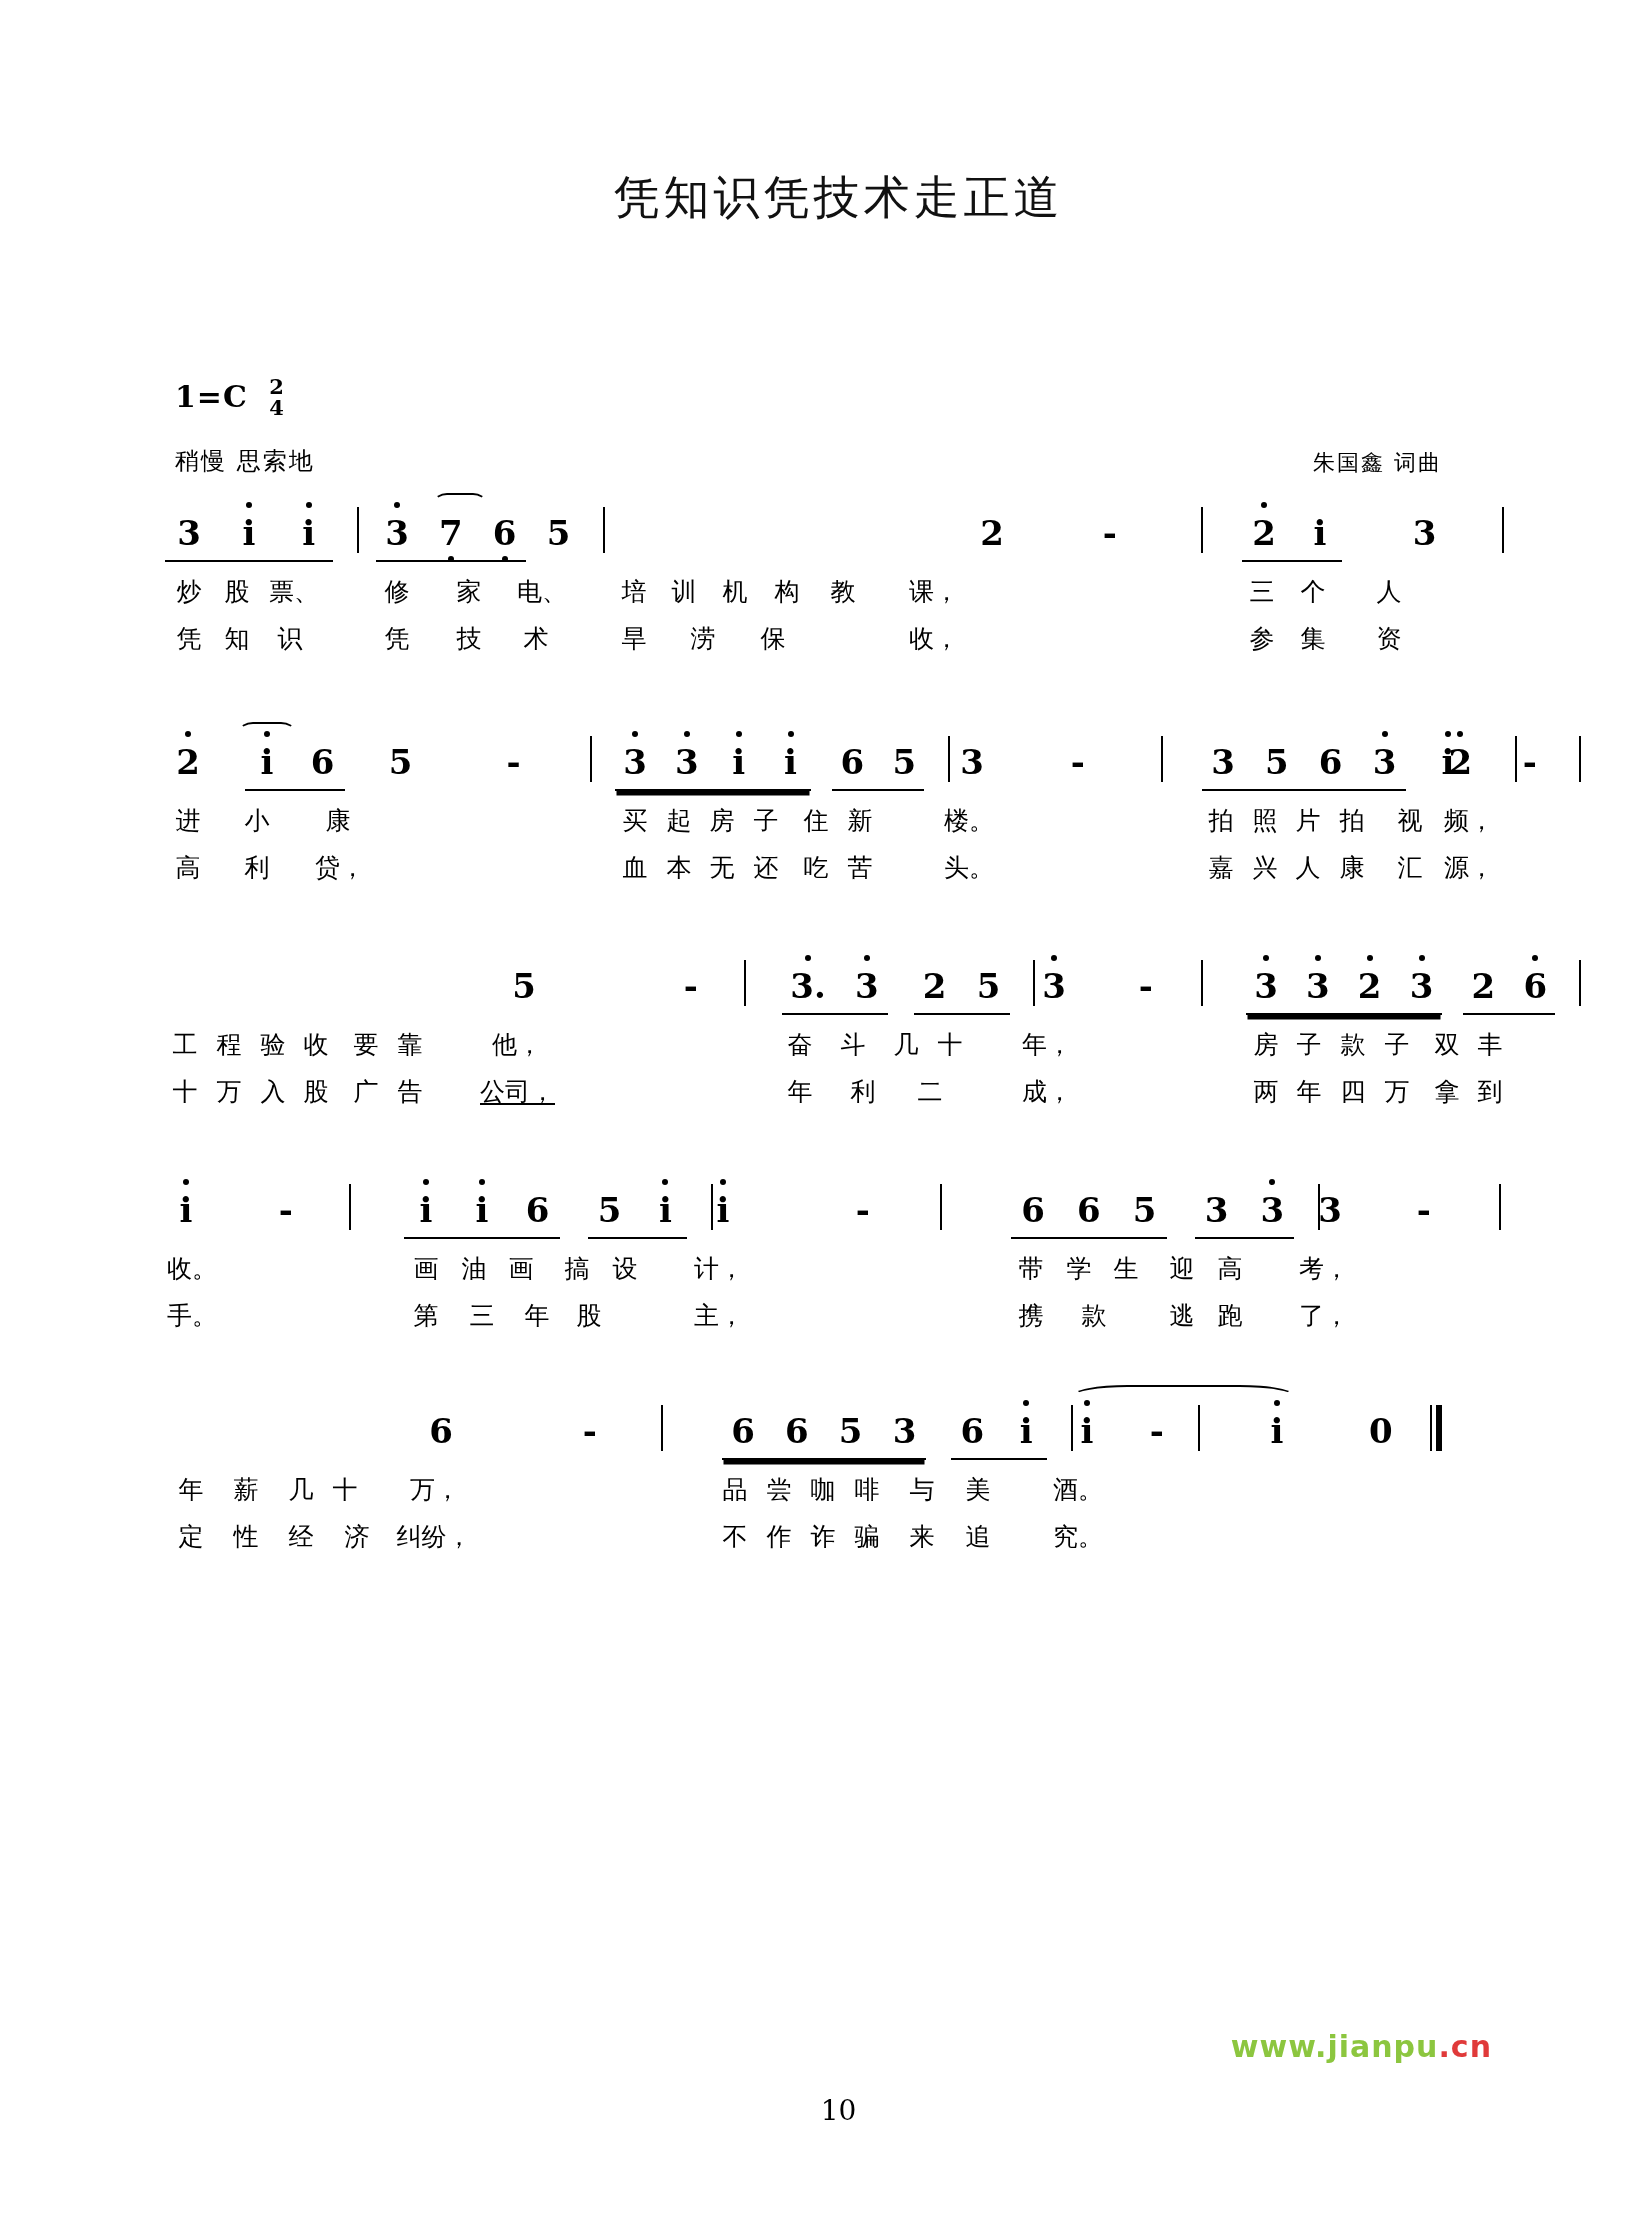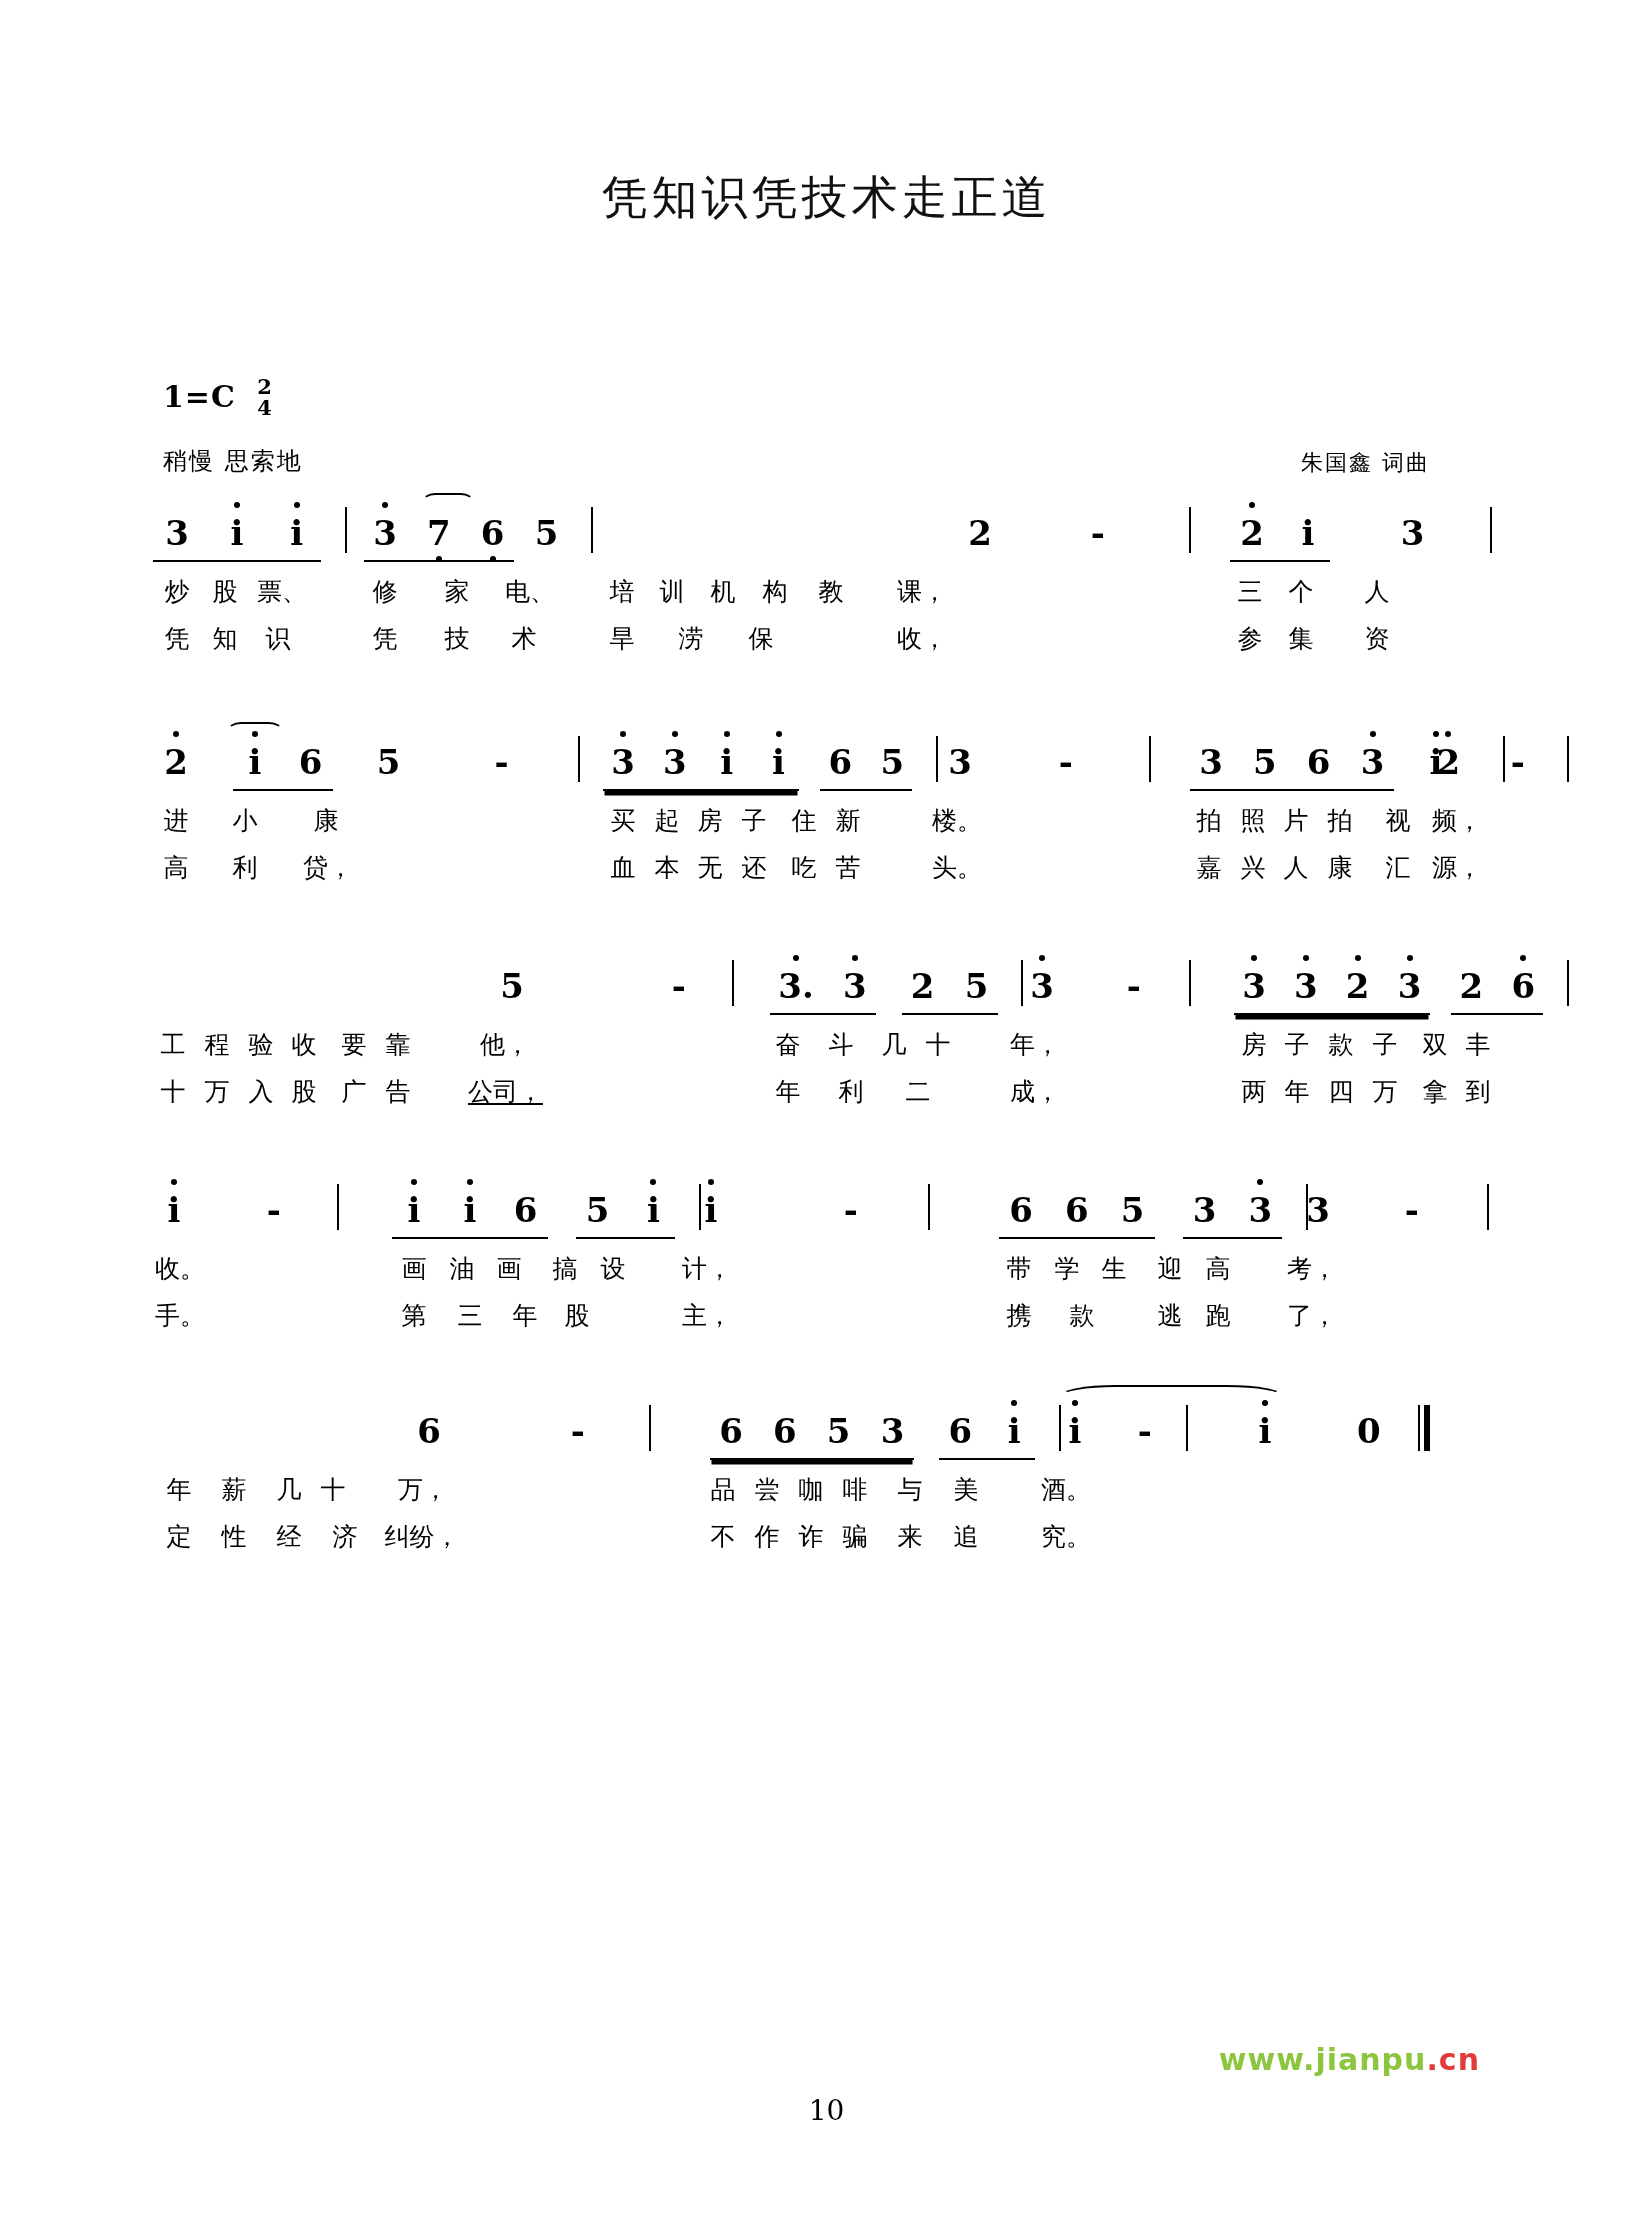--- a/index.html
+++ b/index.html
@@ -11,21 +11,21 @@
     width: 1645px;
     height: 2233px;
     font-family: "Liberation Serif", serif;
     color: #000000;
     position: relative;
     overflow: hidden;
   }
 
   .page {
     position: absolute;
-    left: 4px; top: 0;
+    left: 16px; top: 0;
     width: 1585px;
     height: 2233px;
   }
 
   
   .title {
     position: absolute;
     left: 0;
     top: 167px;
     width: 1645px;
@@ -235,21 +235,21 @@
     letter-spacing: 2px;
     line-height: 1.1;
     text-shadow: 1px 1px 0 #4e8c22;
   }
   .wm-sub {
     font-family: "DejaVu Sans", sans-serif;
     font-size: 30px;
     font-weight: bold;
     color: #8cc63f;
     letter-spacing: 1px;
-    margin-top: 17px;
+    margin-top: 4px;
     text-align: right;
   }
   .wm-sub .cn { color: #e03a3a; }
 </style>
 </head>
 <body>
 
 <div class="page">
 
   <div class="title">凭知识凭技术走正道</div>

